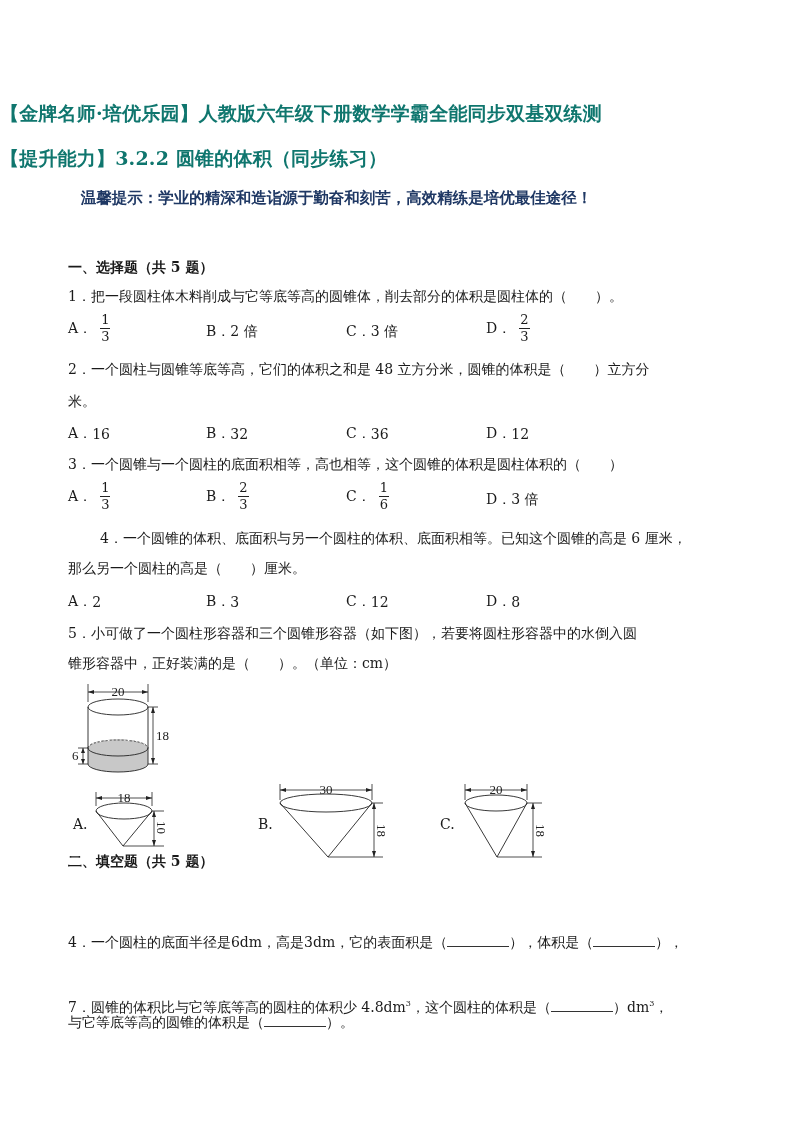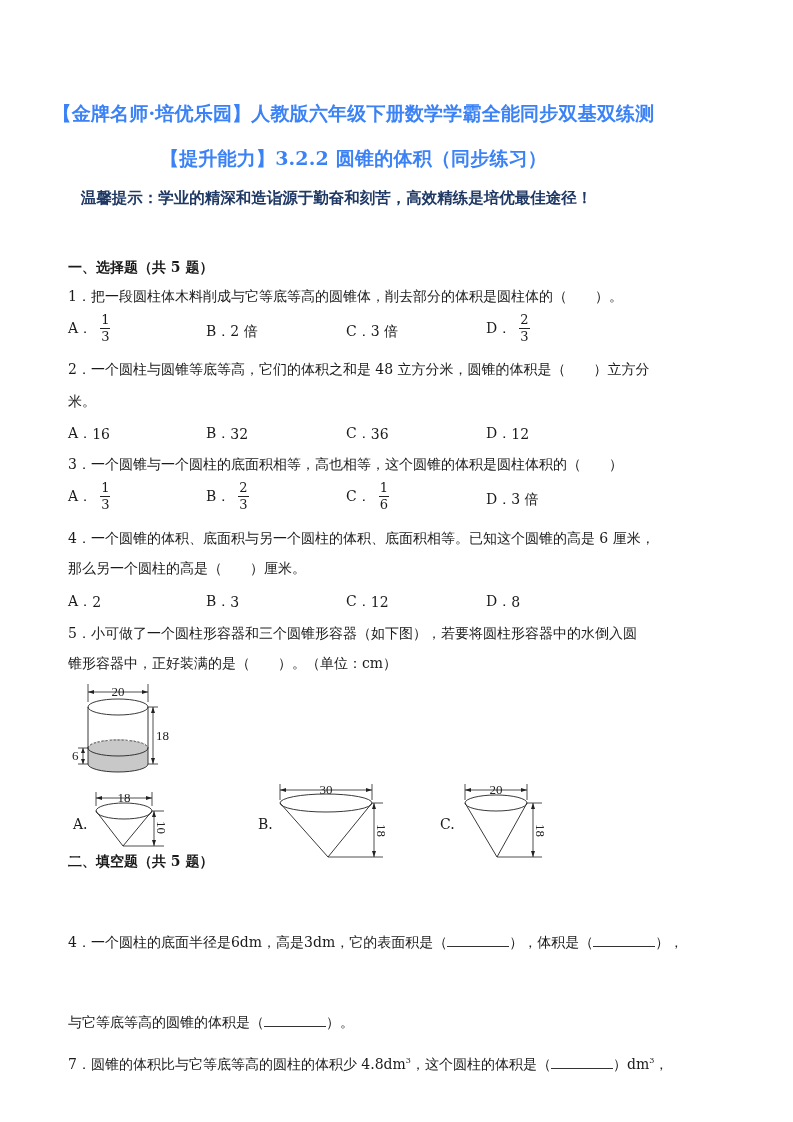--- a/index.html
+++ b/index.html
@@ -1,19 +1,19 @@
 <!DOCTYPE html>
 <html><head>
 <meta charset="utf-8">
 <style>
   html, body { margin: 0; padding: 0; background: #ffffff; }
   body { width: 793px; height: 1122px; position: relative; overflow: hidden;
          font-family: "DejaVu Serif", "Liberation Serif", serif; color: #1a1a1a; }
   .abs { position: absolute; }
-  .title { left: 0; width: 707px; text-align: center; font-size: 19px; font-weight: bold; letter-spacing: 0.2px; color: #3b82f6; }
+  .title { left: 0; width: 707px; font-size: 19px; font-weight: bold; letter-spacing: 0.2px; color: #0f766e; }
   .tip { left: 0; width: 673px; text-align: center; font-size: 15.5px; font-weight: bold; color: #1f3864; }
   .section { left: 68px; font-size: 14px; font-weight: bold; }
   .line { left: 68px; font-size: 14px; white-space: nowrap; }
   .opt { font-size: 14px; white-space: nowrap; display: flex; align-items: center; }
   .frac { display: inline-flex; flex-direction: column; align-items: center; margin-left: 8px; font-size: 13px; line-height: 14px; }
   .frac .num { border-bottom: 1px solid #222; padding: 0 1px 1px; }
   .frac .den { padding-top: 1px; }
   .blank { display: inline-block; width: 62px; border-bottom: 1px solid #333; height: 12px; vertical-align: baseline; }
   .sup { font-size: 8px; vertical-align: super; }
   .fig-label { font-size: 14px; }
@@ -97,21 +97,21 @@
         <span class="num">1</span>
         <span class="den">6</span>
       </span>
   </div>
   <div class="abs opt" style="left:418px; top:10px;">
     <span>D．</span>
       <span>3 倍</span>
   </div>
 </div>
 
-<div class="abs line" style="top:530px;">4．一个圆锥的体积、底面积与另一个圆柱的体积、底面积相等。已知这个圆锥的高是 6 厘米，</div>
+<div class="abs line" style="top:530px;margin-left:32px;">4．一个圆锥的体积、底面积与另一个圆柱的体积、底面积相等。已知这个圆锥的高是 6 厘米，</div>
 <div class="abs line" style="top:560px;">那么另一个圆柱的高是（　　）厘米。</div>
 <div class="abs" style="top:593px; left:68px; width:600px; height:20px;">
   <div class="abs opt" style="left:0;">
       <span>A．</span>
       <span>2</span>
     </div>
   <div class="abs opt" style="left:138px;">
       <span>B．</span>
       <span>3</span>
     </div>
@@ -221,15 +221,15 @@
 
 <div class="abs section" style="top:853px;">二、填空题（共 5 题）</div>
 
 <div class="abs line" style="top:934px;">
   <span>4．一个圆柱的底面半径是6dm，高是3dm，它的表面积是（</span><span class="blank"></span><span>），体积是（</span><span class="blank"></span><span>），</span>
 </div>
 <div class="abs line" style="top:1014px;">
   <span>与它等底等高的圆锥的体积是（</span><span class="blank"></span><span>）。</span>
 </div>
 
-<div class="abs line" style="top:1056px;">
+<div class="abs line" style="top:999px;">
   <span>7．圆锥的体积比与它等底等高的圆柱的体积少 4.8dm</span><span class="sup">3</span><span>，这个圆柱的体积是（</span><span class="blank"></span><span>）dm</span><span class="sup">3</span><span>，</span>
 </div>
 
 </body></html>

